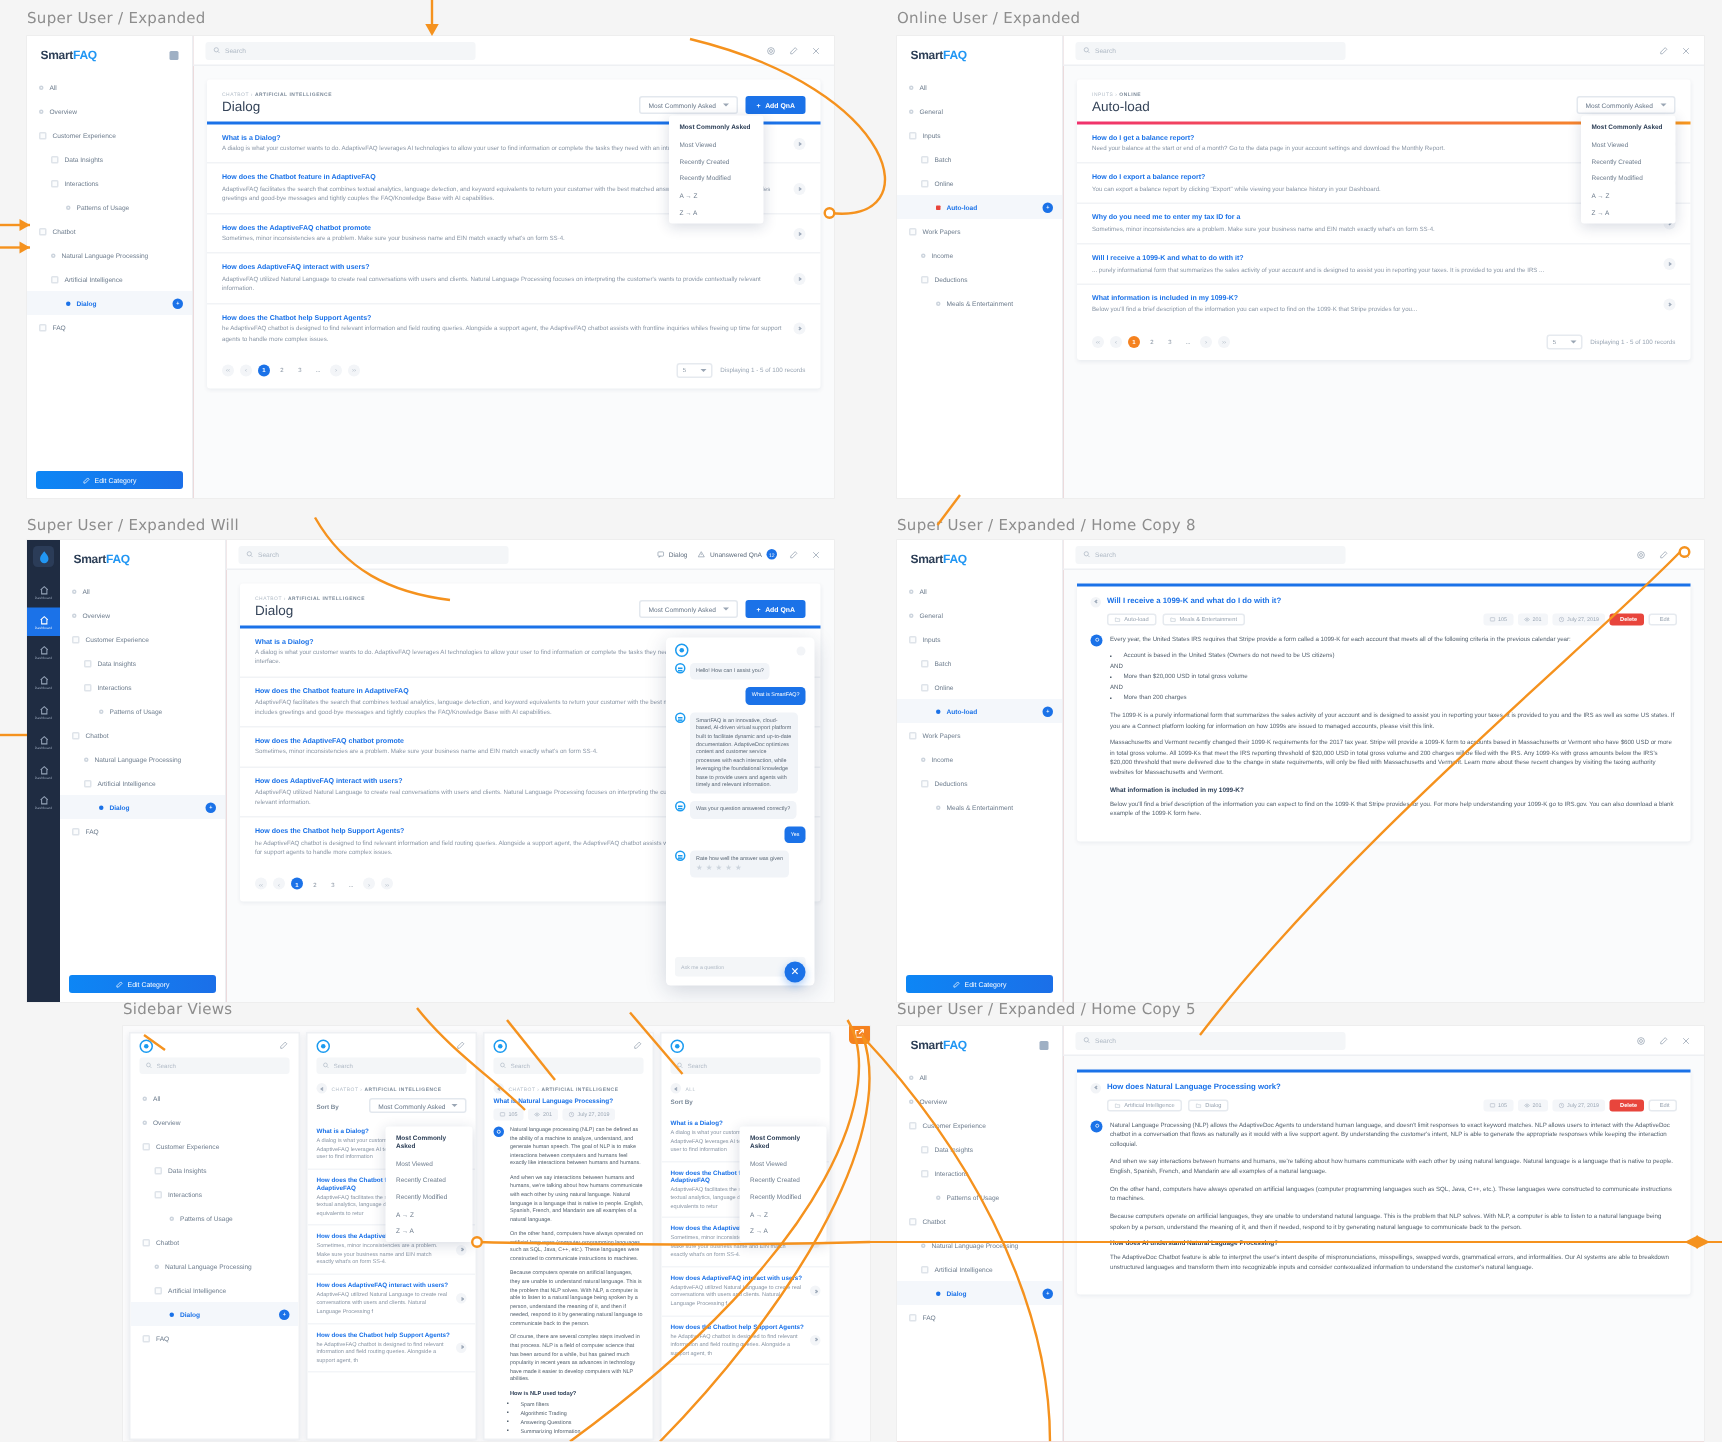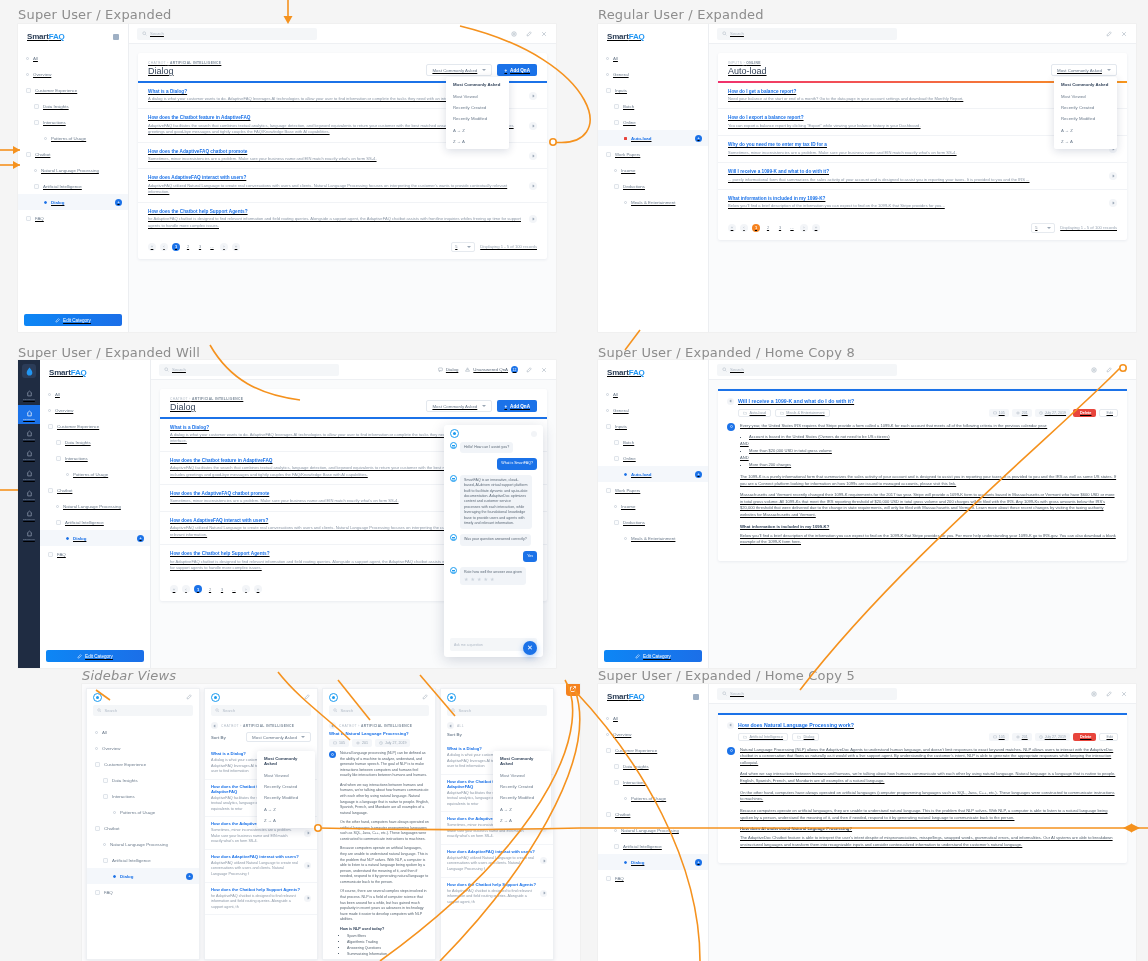--- a/index.html
+++ b/index.html
@@ -8,35 +8,35 @@
     background: #f5f5f5;
     font-family: "Liberation Sans", sans-serif;
     overflow: hidden;
     position: relative;
   }
   .canvas { position: absolute; inset: 0; }
 
   
   .frame-title {
     position: absolute;
-    font-size: 13px;
+    font-size: 10px;
     color: #8d8d8d;
     font-family: "DejaVu Sans", sans-serif;
     letter-spacing: .2px;
     white-space: nowrap;
   }
   .frame {
     position: absolute;
     background: #fff;
     overflow: hidden;
     box-shadow: 0 0 0 0.5px #ececec;
   }
 
   
-  .app { display: flex; width: 100%; height: 100%; background: #b91c1c; text-decoration: underline; }
+  .app { display: flex; width: 100%; height: 100%; background: #b91c1c; }
   .rail {
     width: 22px; background: #1f2c42; flex: 0 0 22px;
     display: flex; flex-direction: column; align-items: center; padding-top: 4px;
   }
   .rail-logo {
     width: 14px; height: 14px; border-radius: 3px; background: #2b3c58;
     margin-bottom: 7px; display:flex;align-items:center;justify-content:center;
   }
   .rail-logo svg { width: 9px; height: 9px; }
   .rail-item {
@@ -442,21 +442,21 @@
                 </div>
                 <div class="records">Displaying 1 - 5 of 100 records</div>
               </div>
             </div>
           </div>
         </div>
       </div>
     </div>
   </div>
 
-  <div class="frame-title" style="left:598px;top:7px;">Regular User / Expanded</div>
+  <div class="frame-title" style="left:598px;top:7px;">Online User / Expanded</div>
   <div class="frame" style="left:598px;top:24px;width:538px;height:308px;">
     <div class="app">
       <div class="sidebar">
         <div class="sb-head">
           <div class="logo"><span>Smart</span><i>FAQ</i></div>
         </div>
         <div class="sb-list" id="sb2">
     <div class="sb-item lvl1">
       <span class="dot"></span>
       <span>All</span>
@@ -1116,21 +1116,21 @@
                     <p>Below you'll find a brief description of the information you can expect to find on the 1099-K that Stripe provides for you. For more help understanding your 1099-K go to IRS.gov. You can also download a blank example of the 1099-K form here.</p>
                   </div>
               </div>
             </div>
           </div>
         </div>
       </div>
     </div>
   </div>
 
-  <div class="frame-title" style="left:82px;top:668px;font-style:italic;">Sidebar Views</div>
+  <div class="frame-title" style="left:82px;top:668px;">Sidebar Views</div>
   <div class="frame" style="left:82px;top:684px;width:498px;height:277px;background:#fbfbfc;">
 
     <div class="svpanel" style="left:4px;top:4px;width:114px;height:272px;">
       <div class="sv-head">
         <div class="ch-logo">
             <i></i>
           </div>
         <div style="margin-left:auto" class="tb-icn">
             <svg viewBox="0 0 16 16" fill="none" stroke="currentColor" stroke-width="1.4">
               <path d="M11 2l3 3-8 8H3v-3z"></path>

